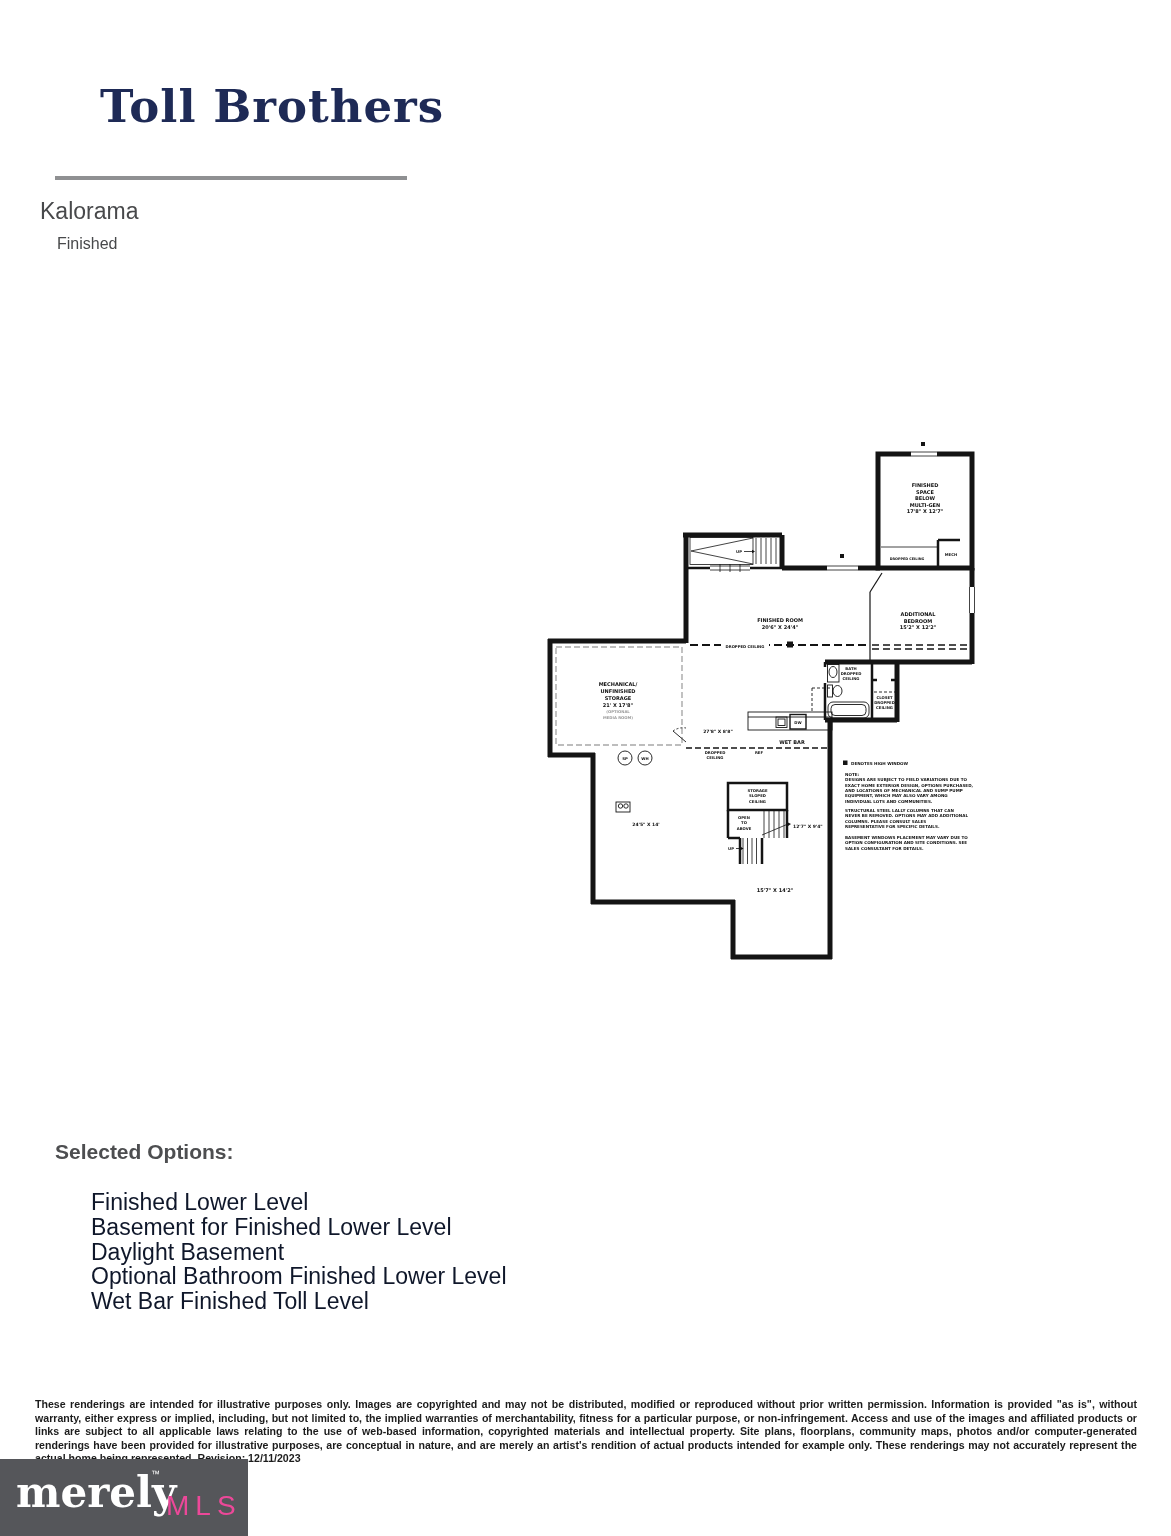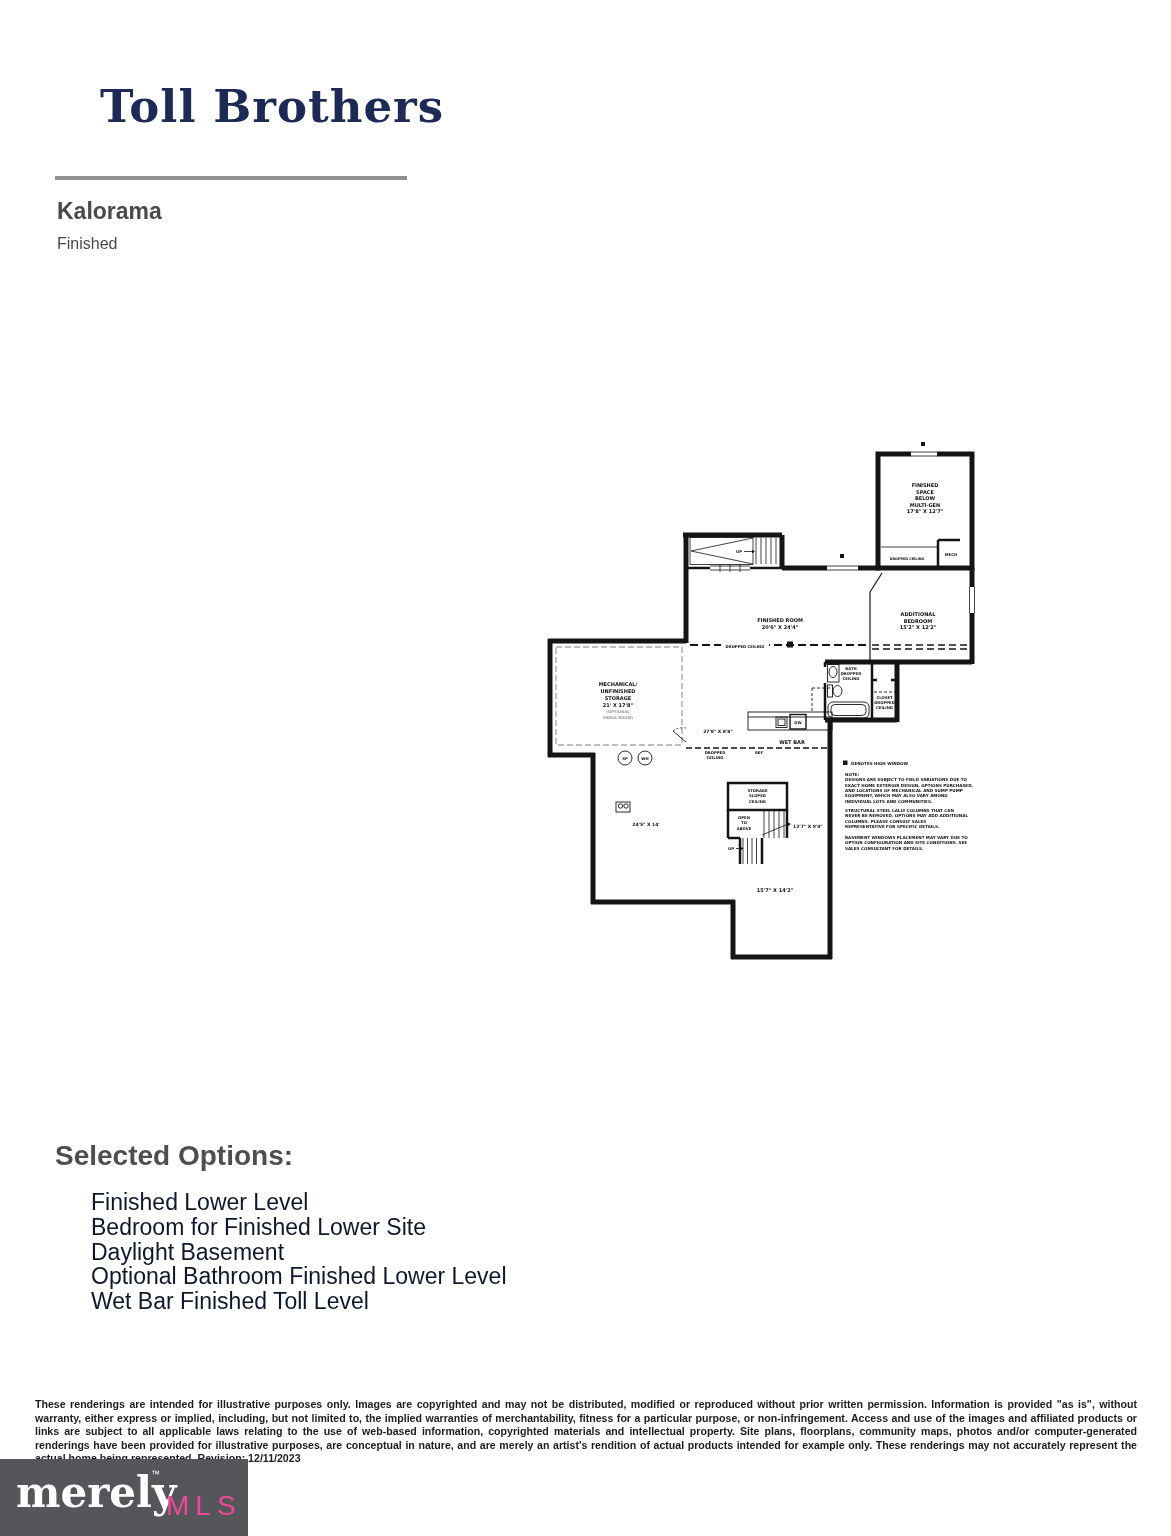--- a/index.html
+++ b/index.html
@@ -2,32 +2,32 @@
 <html><head>
 <meta charset="utf-8">
 <style>
   html,body{margin:0;padding:0;background:#e8e8e8;}
   #page{position:relative;width:1171px;height:1536px;background:#ffffff;overflow:hidden;
         font-family:"Liberation Sans", sans-serif;}
   
   #tb-logo{position:absolute;left:64px;top:80px;font-family:"DejaVu Serif",serif;
            font-weight:bold;font-size:45px;color:#1e2a56;letter-spacing:1px;margin-left:36px;}
   #rule{position:absolute;left:55px;top:176px;width:352px;height:4px;background:#8f9092;}
-  #plan-title{position:absolute;left:57px;top:198px;font-size:23px;font-weight:bold;color:#48494b;}
+  #plan-title{position:absolute;left:40px;top:198px;font-size:23px;font-weight:normal;color:#48494b;}
   #plan-subtitle{position:absolute;left:57px;top:235px;font-size:16px;color:#48494b;}
   
   #plan-wrap{position:absolute;left:540px;top:440px;width:470px;height:550px;}
   svg text{font-family:"DejaVu Sans", sans-serif;fill:#111;}
   .rm{font-size:5px;font-weight:700;}
   .dim{font-size:4.5px;font-weight:700;}
   .tiny{font-size:3.8px;font-weight:700;}
   .note{font-size:4.1px;font-weight:700;}
   .gray{fill:#9a9a9a;}
   
-  #options-heading{position:absolute;left:55px;top:1140px;font-size:28px;font-weight:bold;color:#4d4e50;}
+  #options-heading{position:absolute;left:55px;top:1140px;font-size:21px;font-weight:bold;color:#4d4e50;}
   .option-item{position:absolute;left:55px;font-size:23px;color:#0f172a;margin-left:36px;}
   
   #disclaimer{position:absolute;left:35px;top:1398px;width:1102px;font-size:10.6px;
               font-weight:bold;line-height:13.6px;color:#1c1c1c;text-align:justify;}
   #brand-box{position:absolute;left:0;top:1459px;width:248px;height:77px;background:#55565a;}
   #brand-name{position:absolute;left:16px;top:1468px;font-family:"DejaVu Serif",serif;
               font-weight:bold;font-size:42px;color:#ffffff;}
   #brand-tm{position:absolute;left:151px;top:1469px;font-size:9px;color:#ffffff;}
   #brand-mls{position:absolute;left:166px;top:1490px;font-size:28px;color:#ec4899;letter-spacing:6px;}
 </style>
@@ -234,21 +234,21 @@
       <rect x="303" y="320.5" width="4.5" height="4.5" fill="#141414"></rect>
       <text class="note" x="311" y="324.8" text-anchor="start">DENOTES HIGH WINDOW</text>
       <text class="note" x="305" y="336" text-anchor="start"><tspan x="305" dy="0">NOTE:</tspan><tspan x="305" dy="5.3">DESIGNS ARE SUBJECT TO FIELD VARIATIONS DUE TO</tspan><tspan x="305" dy="5.3">EXACT HOME EXTERIOR DESIGN, OPTIONS PURCHASED,</tspan><tspan x="305" dy="5.3">AND LOCATIONS OF MECHANICAL AND SUMP PUMP</tspan><tspan x="305" dy="5.3">EQUIPMENT, WHICH MAY ALSO VARY AMONG</tspan><tspan x="305" dy="5.3">INDIVIDUAL LOTS AND COMMUNITIES.</tspan></text>
       <text class="note" x="305" y="372" text-anchor="start"><tspan x="305" dy="0">STRUCTURAL STEEL LALLY COLUMNS THAT CAN</tspan><tspan x="305" dy="5.3">NEVER BE REMOVED. OPTIONS MAY ADD ADDITIONAL</tspan><tspan x="305" dy="5.3">COLUMNS. PLEASE CONSULT SALES</tspan><tspan x="305" dy="5.3">REPRESENTATIVE FOR SPECIFIC DETAILS.</tspan></text>
       <text class="note" x="305" y="399" text-anchor="start"><tspan x="305" dy="0">BASEMENT WINDOWS PLACEMENT MAY VARY DUE TO</tspan><tspan x="305" dy="5.3">OPTION CONFIGURATION AND SITE CONDITIONS. SEE</tspan><tspan x="305" dy="5.3">SALES CONSULTANT FOR DETAILS.</tspan></text>
     </svg>
   </div>
 
   <div id="options-heading">Selected Options:</div>
   <div class="option-item" style="top:1189px">Finished Lower Level</div>
-  <div class="option-item" style="top:1214px">Bedroom for Finished Lower Site</div>
+  <div class="option-item" style="top:1214px">Basement for Finished Lower Level</div>
   <div class="option-item" style="top:1239px">Daylight Basement</div>
   <div class="option-item" style="top:1263px">Optional Bathroom Finished Lower Level</div>
   <div class="option-item" style="top:1288px">Wet Bar Finished Toll Level</div>
 
   <div id="disclaimer">These renderings are intended for illustrative purposes only. Images are copyrighted and may not be distributed, modified or reproduced without prior written permission. Information is provided "as is", without warranty, either express or implied, including, but not limited to, the implied warranties of merchantability, fitness for a particular purpose, or non-infringement. Access and use of the images and affiliated products or links are subject to all applicable laws relating to the use of web-based information, copyrighted materials and intellectual property. Site plans, floorplans, community maps, photos and/or computer-generated renderings have been provided for illustrative purposes, are conceptual in nature, and are merely an artist's rendition of actual products intended for example only. These renderings may not accurately represent the actual home being represented. Revision: 12/11/2023</div>
   <div id="brand-box">
     
   </div>
   <div id="brand-name">merely</div>
   <div id="brand-tm">™</div>

